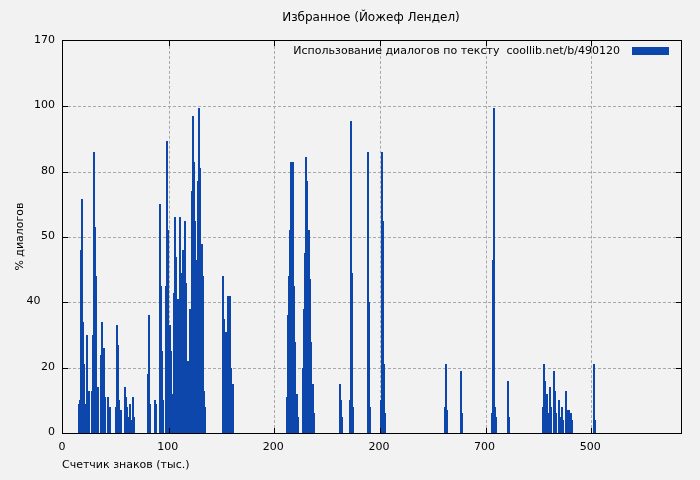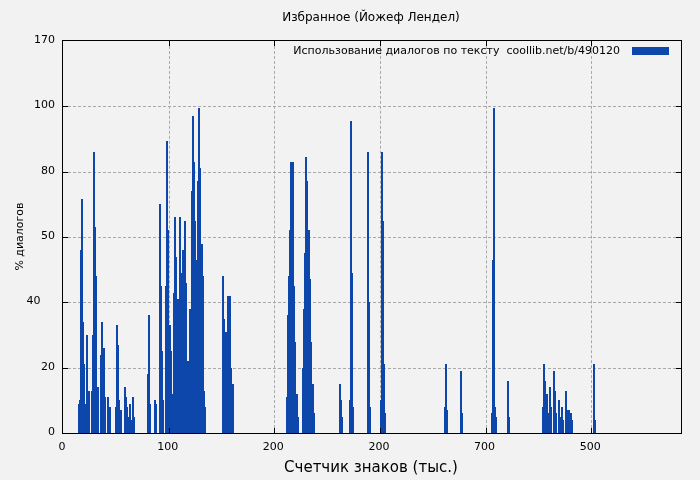--- a/index.html
+++ b/index.html
@@ -30,21 +30,21 @@
   .x-tick-label{
     position:absolute;top:440px;width:44px;margin-left:-22px;
     text-align:center;font-size:11px;
   }
   .y-tick-label{
     position:absolute;left:12px;width:43px;
     text-align:right;font-size:11px;
   }
   .x-axis-label{
     position:absolute;left:62px;top:458px;width:618px;
-    text-align:center;font-size:15px;
+    text-align:left;font-size:11px;
   }
   .y-axis-label{
     position:absolute;left:-36px;top:230px;width:110px;
     text-align:center;font-size:11px;
     transform:rotate(-90deg);
   }
   .legend{
     position:absolute;top:3px;right:12px;
     display:flex;align-items:center;
     font-size:11px;white-space:pre;

